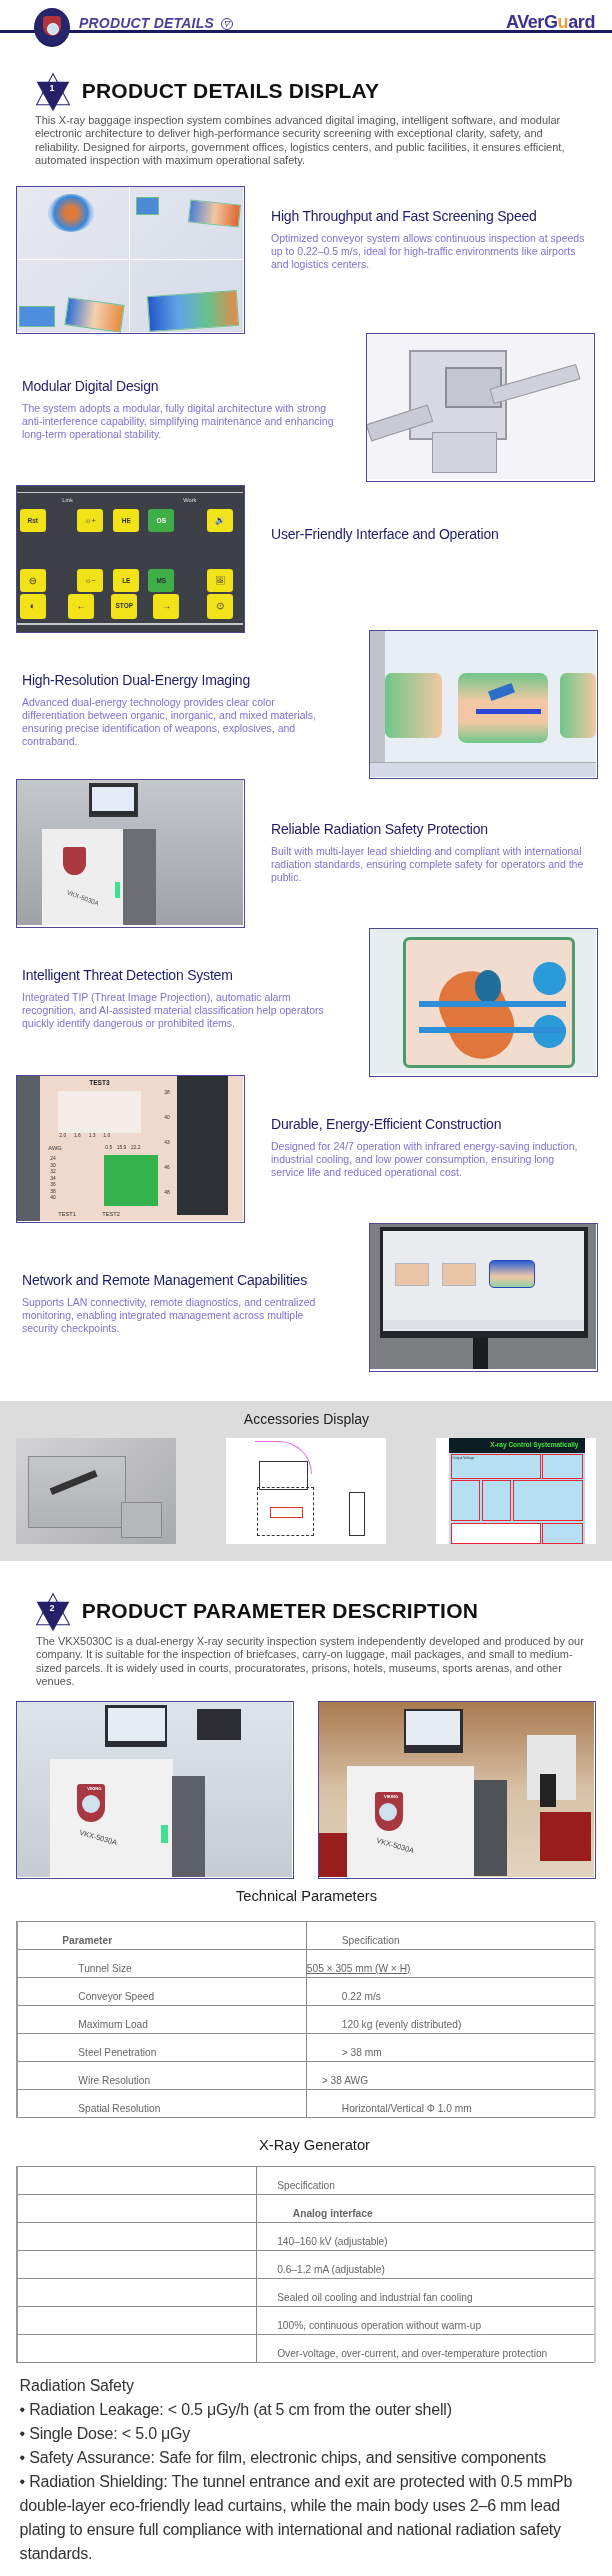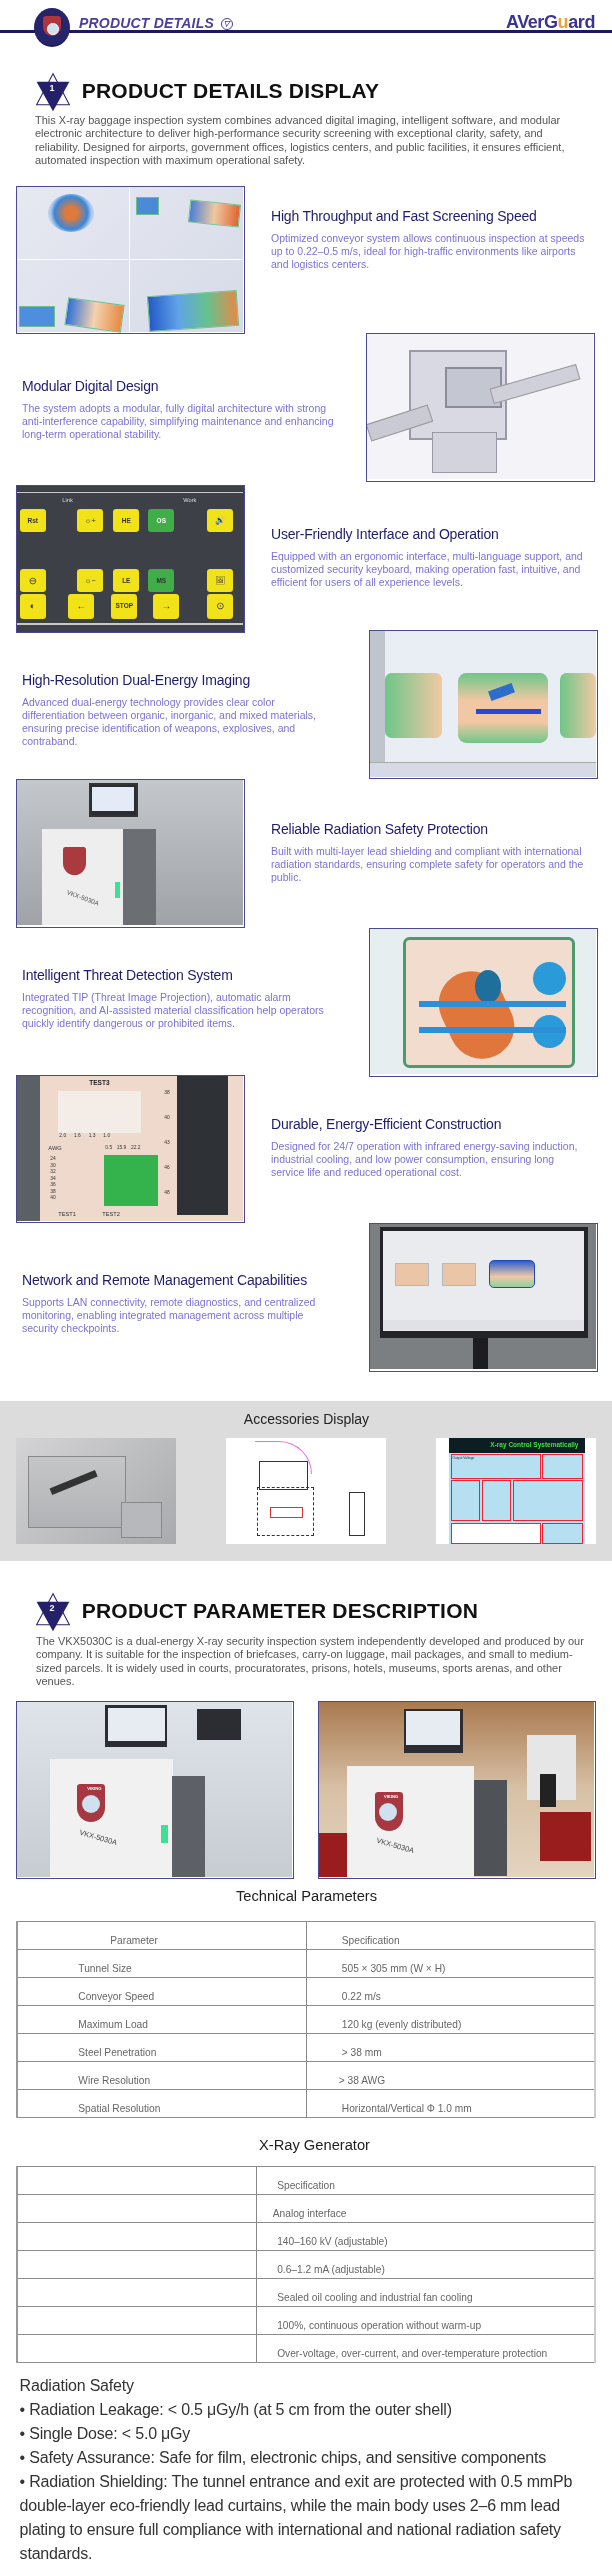--- a/index.html
+++ b/index.html
@@ -127,21 +127,20 @@
     <div class="ph" style="left:190px;top:83px;width:26px;height:23px;background:#f2e218;border-radius:3.3px;font-size:8.2px;text-align:center;line-height:23px;">🖼</div>
 
     <div class="ph" style="left:2.5px;top:108px;width:26px;height:24.5px;background:#f2e218;border-radius:3.3px;font-size:9.8px;text-align:center;line-height:24.5px;">◐</div>
     <div class="ph" style="left:51px;top:108px;width:26px;height:24.5px;background:#f2e218;border-radius:3.3px;font-size:9.8px;text-align:center;line-height:24.5px;">←</div>
     <div class="ph" style="left:94px;top:108px;width:26px;height:24.5px;background:#f2e218;border-radius:3.3px;font-size:6.5px;text-align:center;line-height:24.5px;font-weight:bold;">STOP</div>
     <div class="ph" style="left:136px;top:108px;width:26px;height:24.5px;background:#f2e218;border-radius:3.3px;font-size:9.8px;text-align:center;line-height:24.5px;">→</div>
     <div class="ph" style="left:190px;top:108px;width:26px;height:24.5px;background:#f2e218;border-radius:3.3px;font-size:9.8px;text-align:center;line-height:24.5px;">⊙</div>
   </div>
   <div class="feat-text" style="left:271px; top:526px;">
     <h3>User-Friendly Interface and Operation</h3>
-    <p>Equipped with an ergonomic interface, multi-language support, and customized security keyboard, making operation fast, intuitive, and efficient for users of all experience levels.</p>
   </div>
 
   <div class="feat-text" style="left:22px; top:672px;">
     <h3>High-Resolution Dual-Energy Imaging</h3>
     <p>Advanced dual-energy technology provides clear color differentiation between organic, inorganic, and mixed materials, ensuring precise identification of weapons, explosives, and contraband.</p>
   </div>
   <div class="feat-img" style="left:369px; top:630px; height:149px;">
     <div class="ph" style="left:0;top:0;width:226px;height:145px;background:#e8eef4;"></div>
     <div class="ph" style="left:0;top:0;width:14.7px;height:145px;background:#c0c4cc;"></div>
     <div class="ph" style="left:14.7px;top:42px;width:57px;height:65px;background:linear-gradient(90deg,#6ec689,#f2c8a4);border-radius:6.5px;"></div>
@@ -289,42 +288,42 @@
   </div>
 
   <div class="tbl-title" style="top:1888px;">Technical Parameters</div>
   <table class="spec" style="top:1921px;">
     <colgroup>
         <col style="width:289px;">
         <col>
       </colgroup>
     <tbody>
         <tr>
-      <td style="padding-left:92px;">Parameter</td>
+      <td style="padding-left:44px;font-weight:bold;">Parameter</td>
       <td style="padding-left:35px;">Specification</td>
     </tr>
     <tr>
       <td style="padding-left:60px;">Tunnel Size</td>
-      <td style="padding-left:35px;">505 × 305 mm (W × H)</td>
+      <td style="text-decoration:underline;">505 × 305 mm (W × H)</td>
     </tr>
     <tr>
       <td style="padding-left:60px;">Conveyor Speed</td>
       <td style="padding-left:35px;">0.22 m/s</td>
     </tr>
     <tr>
       <td style="padding-left:60px;">Maximum Load</td>
       <td style="padding-left:35px;">120 kg (evenly distributed)</td>
     </tr>
     <tr>
       <td style="padding-left:60px;">Steel Penetration</td>
       <td style="padding-left:35px;">&gt; 38 mm</td>
     </tr>
     <tr>
       <td style="padding-left:60px;">Wire Resolution</td>
-      <td style="padding-left:32px;">&gt; 38 AWG</td>
+      <td style="padding-left:15px;">&gt; 38 AWG</td>
     </tr>
     <tr>
       <td style="padding-left:60px;">Spatial Resolution</td>
       <td style="padding-left:35px;">Horizontal/Vertical Φ 1.0 mm</td>
     </tr>
   </tbody>
     </table>
 
   <div class="tbl-title" style="top:2137px;padding-left:16px;">X-Ray Generator</div>
   <table class="spec" style="top:2166px;">
@@ -332,21 +331,21 @@
         <col style="width:239px;">
         <col>
       </colgroup>
     <tbody>
         <tr>
       <td></td>
       <td style="padding-left:20.4px;">Specification</td>
     </tr>
     <tr>
       <td></td>
-      <td style="padding-left:16px;">Analog interface</td>
+      <td style="padding-left:36px;font-weight:bold;">Analog interface</td>
     </tr>
     <tr>
       <td></td>
       <td style="padding-left:20.4px;">140–160 kV (adjustable)</td>
     </tr>
     <tr>
       <td></td>
       <td style="padding-left:20.4px;">0.6–1.2 mA (adjustable)</td>
     </tr>
     <tr>

